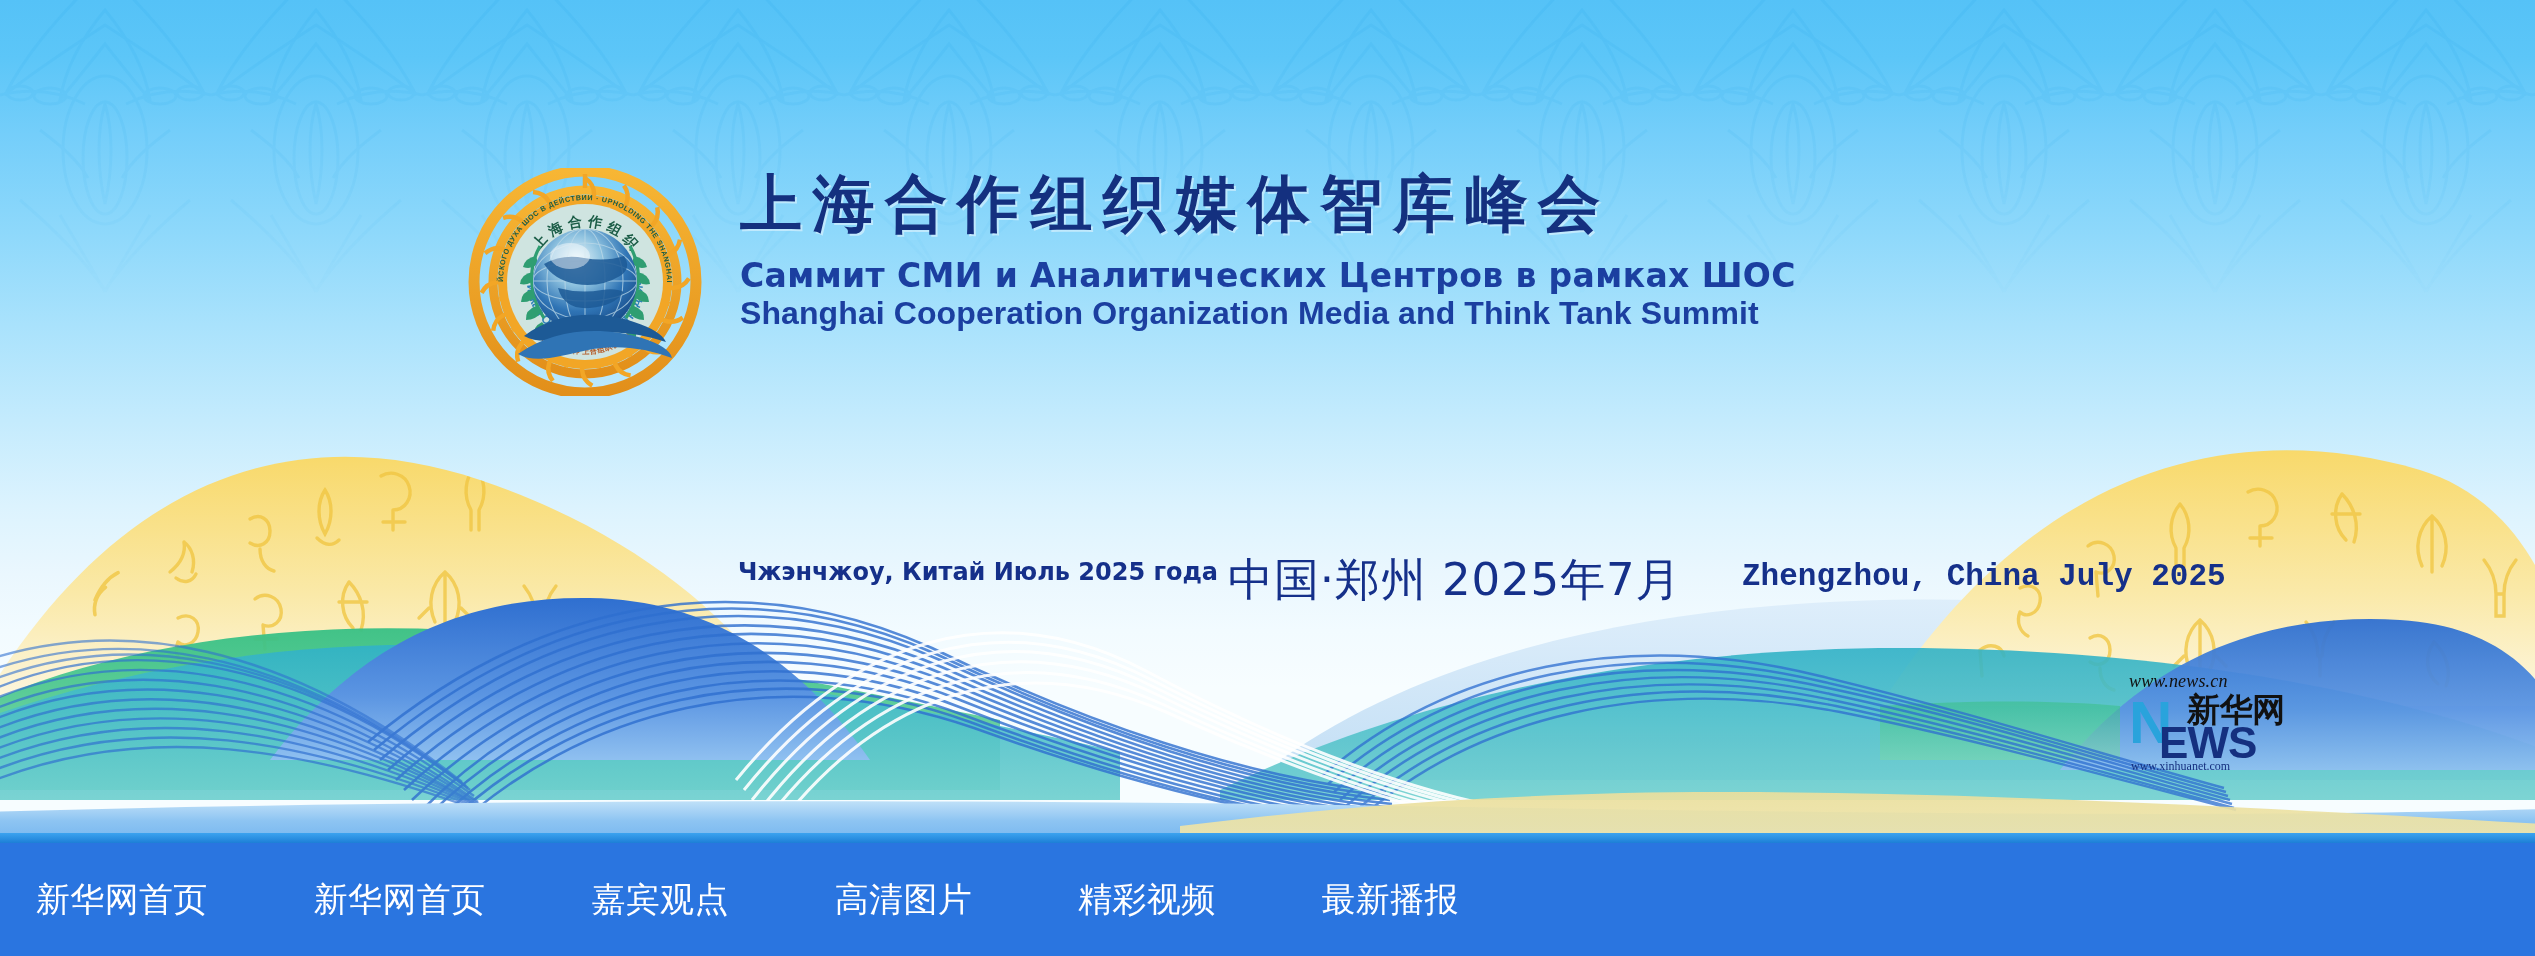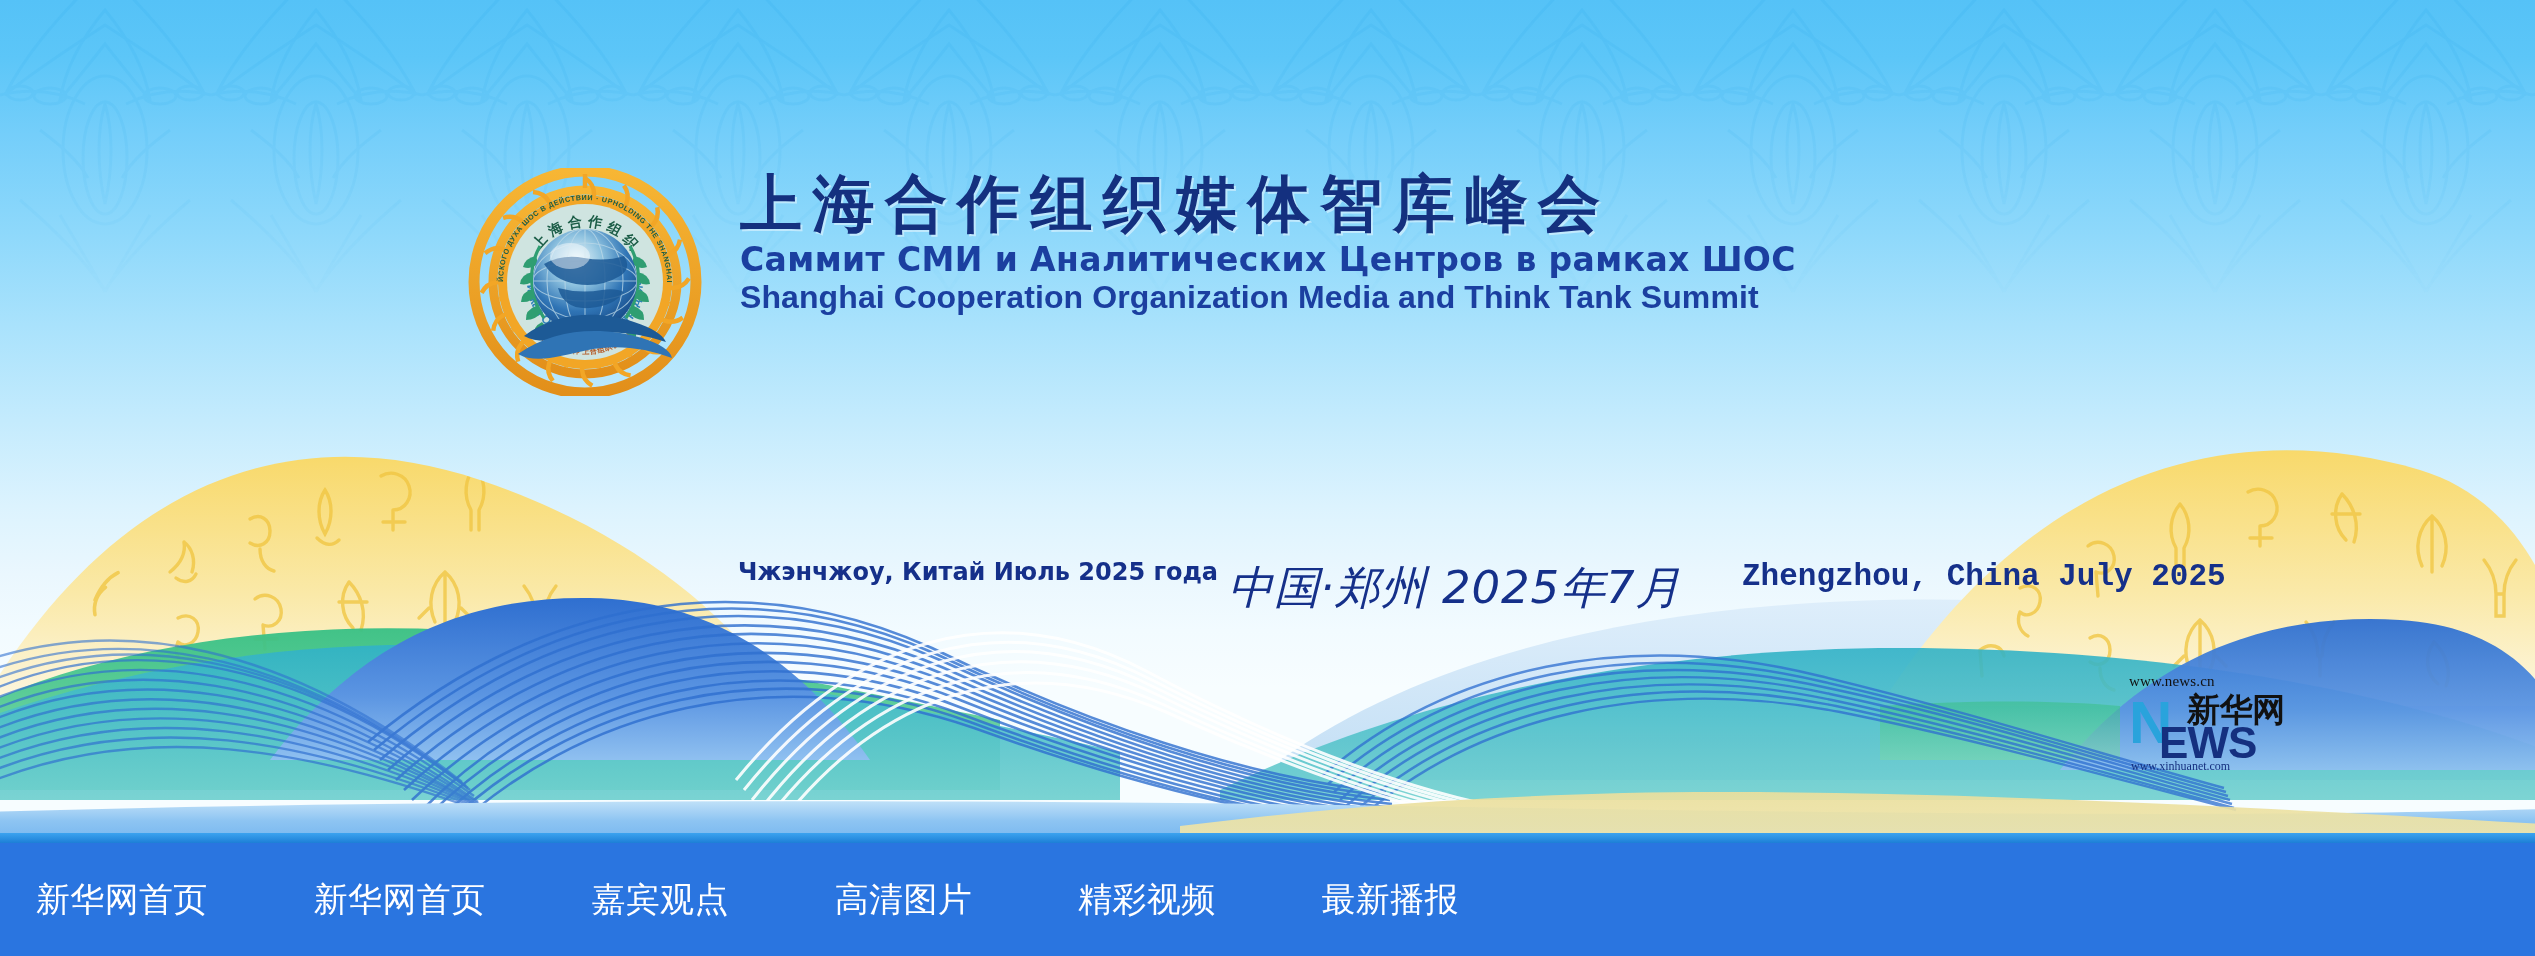--- a/index.html
+++ b/index.html
@@ -50,21 +50,21 @@
     line-height:1.03;
     white-space:nowrap;
     text-shadow:2px 2px 0 rgba(255,255,255,.45);
   }
   .t-ru{
     font-family:"DejaVu Sans","Liberation Sans",sans-serif;
     font-weight:700;
     font-size:33px;
     letter-spacing:.012em;
     color:#1b3fa0;
-    margin-top:4px;
+    margin-top:20px;
     white-space:nowrap;
     transform:scaleX(1.0);
     transform-origin:left center;
   }
   .t-en{
     font-family:Liberation Sans, sans-serif;
     font-weight:700;
     font-size:32px;
     letter-spacing:.003em;
     color:#1b3fa0;
@@ -74,41 +74,41 @@
   
   .venueRow{
     position:absolute;left:0;top:540px;width:2307px;height:70px;
   }
   .v-ru{
     position:absolute;left:738px;top:18px;
     font-family:"DejaVu Sans","Liberation Sans",sans-serif;
     font-weight:700;font-size:24px;color:#15308a;white-space:nowrap;
   }
   .v-cn{
-    position:absolute;left:1228px;top:18px;
+    position:absolute;left:1228px;top:10px;
     font-family:"DejaVu Sans","Liberation Sans",sans-serif;
     font-weight:500;font-size:45px;color:#15308a;white-space:nowrap;
     letter-spacing:.02em;
-    font-style:italic;
   }
   .v-en{
     position:absolute;left:1742px;top:19px;
     font-family:Liberation Mono, monospace;
     font-weight:700;font-size:31px;color:#15308a;white-space:nowrap;
   }
 
   
   .xinhua{
     position:absolute;left:2129px;top:672px;width:157px;height:102px;
   }
   .xh-top{
     position:absolute;left:0;top:0;width:157px;height:18px;
     font-family:"Liberation Serif","DejaVu Serif",serif;
-    font-size:15px;letter-spacing:.01em;color:#111;white-space:nowrap;
+    font-size:18px;letter-spacing:.01em;color:#111;white-space:nowrap;
     line-height:18px;
+    font-style:italic;
   }
   .xh-mid{
     position:absolute;left:0;top:17px;width:157px;height:68px;
   }
   .xh-bottom{
     position:absolute;left:2px;top:86px;width:157px;height:16px;
     font-family:"Liberation Serif","DejaVu Serif",serif;
     font-size:12px;color:#15307f;white-space:nowrap;line-height:16px;
   }
   .xh-N{

